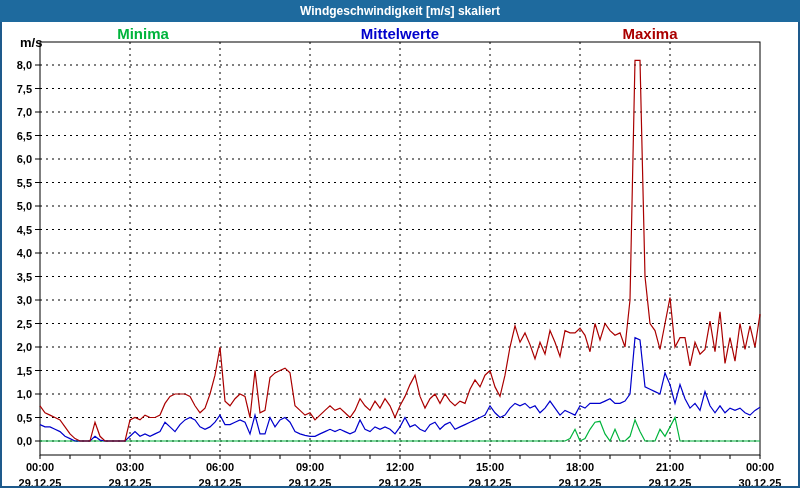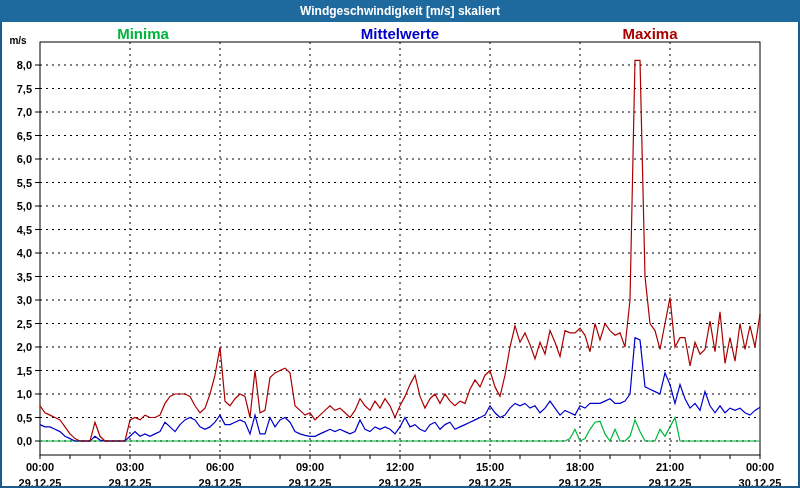--- a/index.html
+++ b/index.html
@@ -6,22 +6,22 @@
   .window{position:relative;width:800px;height:488px;background:#ffffff;overflow:hidden;
           font-family:"Liberation Sans",sans-serif;}
   .frame-border{position:absolute;inset:0;border:2px solid #1e5a8c;pointer-events:none;z-index:5;}
   .titlebar{position:absolute;left:0;top:0;width:800px;height:22px;background:#1e6a9e;
             color:#ffffff;font-weight:bold;font-size:12px;line-height:22px;text-align:center;z-index:6;}
   .legend-label{position:absolute;top:25px;transform:translateX(-50%);
                 font-size:15px;font-weight:bold;white-space:nowrap;}
   .lg-0{left:143px;}
   .lg-1{left:400px;text-align:right;}
   .lg-2{left:650px;}
-  .unit-label{position:absolute;left:0;top:35px;width:36px;text-align:center;
-              font-size:10px;font-weight:bold;color:#000;}
+  .unit-label{position:absolute;left:0;top:35px;width:36px;text-align:left;
+              font-size:13px;font-weight:bold;color:#000;padding-left:20px;}
   svg{position:absolute;left:0;top:0;}
   .grid{stroke:#000;stroke-width:1;stroke-dasharray:2 4;}
   .tick{stroke:#000;stroke-width:1;}
   .frame{fill:none;stroke:#000;stroke-width:1;}
   .lbl{font-family:"Liberation Sans",sans-serif;font-size:11px;font-weight:bold;fill:#000;}
   .series-line{fill:none;stroke-width:1.2;}
 </style>
 </head>
 <body>
 

